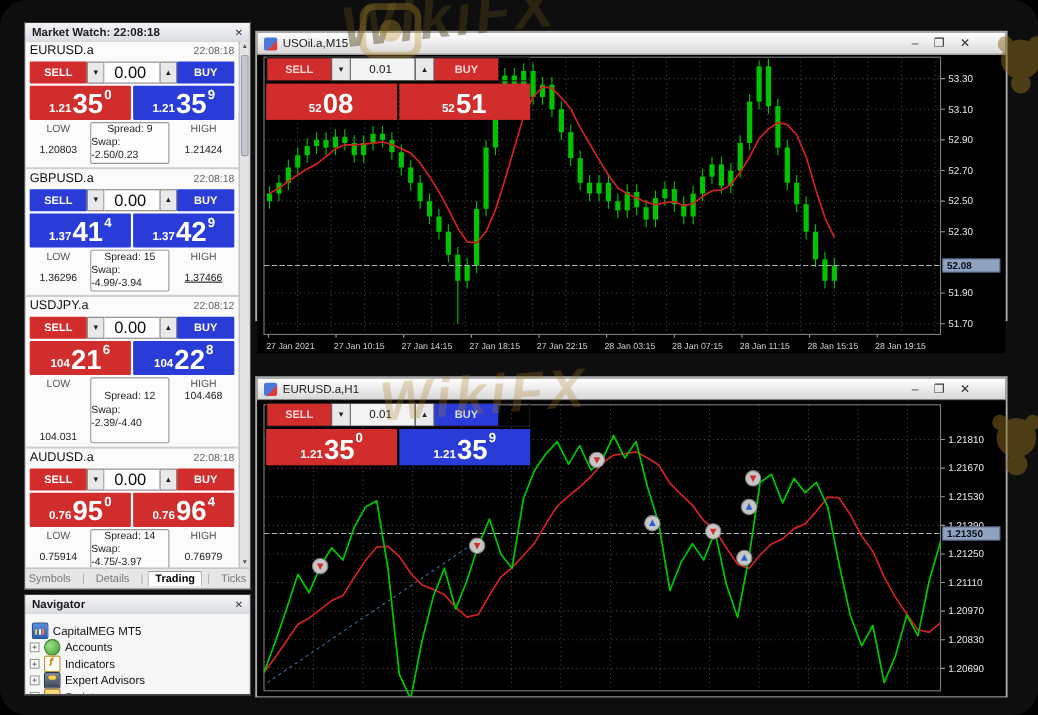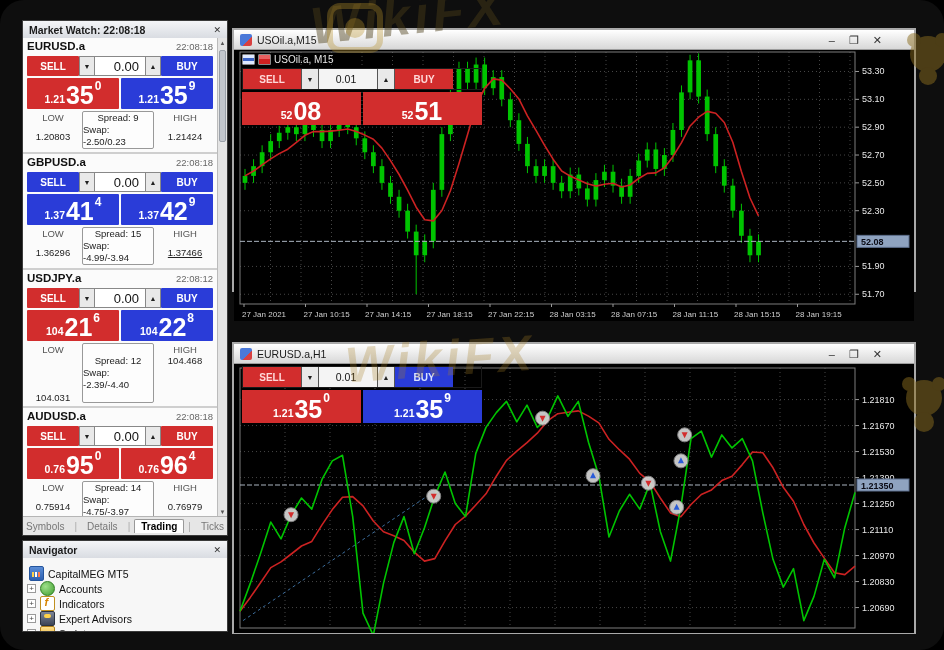--- a/index.html
+++ b/index.html
@@ -14,27 +14,27 @@
   .panel{position:absolute;background:#f1f1f1;border:1px solid #3a3a3a;box-sizing:border-box;overflow:hidden;}
   .panel-header{height:17px;background:linear-gradient(#f4f5f7,#d9dce2);border-bottom:1px solid #aaa;
     display:flex;align-items:center;justify-content:space-between;padding:0 4px 0 6px;}
   .panel-header .ph-title{font-size:10.5px;font-weight:bold;color:#1c1c1c;}
   .panel-header .ph-close{font-size:9px;color:#333;cursor:default;padding:0 2px;}
 
   
   #mw-list{position:absolute;left:0;top:17px;right:10px;bottom:18px;overflow:hidden;}
   .tile{background:#fbfbfb;border-bottom:2px solid #cfcfcf;padding:2px 4px 3px 4px;box-sizing:border-box;}
   .tile-head{display:flex;justify-content:space-between;align-items:baseline;height:15px;}
-  .tile-symbol{font-size:11.5px;font-weight:bold;color:#111;}
+  .tile-symbol{font-size:11.5px;font-weight:normal;color:#111;}
   .tile-time{font-size:9.5px;color:#666;}
   .btn-row{display:flex;height:20px;margin-top:1px;}
   .sm-btn{width:52px;font-size:10px;font-weight:bold;color:#fff;display:flex;align-items:center;justify-content:center;border-radius:1px;}
   .spin{width:16px;background:#e9e9e9;border:1px solid #888;font-size:7px;color:#222;display:flex;align-items:center;justify-content:center;box-sizing:border-box;}
-  .vol{flex:1;background:#fff;border-top:1px solid #888;border-bottom:1px solid #888;font-size:13px;color:#111;
-    display:flex;align-items:center;justify-content:flex-end;padding-right:6px;box-sizing:border-box;}
+  .vol{flex:1;background:#fff;border-top:1px solid #888;border-bottom:1px solid #888;font-size:15px;color:#111;
+    display:flex;align-items:center;justify-content:flex-end;padding-right:12px;box-sizing:border-box;}
   .quote-row{display:flex;gap:2px;margin-top:2px;height:31px;}
   .qbox{flex:1;color:#fff;display:flex;align-items:flex-end;justify-content:center;border-radius:1px;padding-bottom:1px;}
   .q-small{font-size:10.5px;font-weight:bold;margin:0 1px 3px 0;}
   .q-big{font-size:25px;font-weight:bold;line-height:25px;}
   .q-sup{font-size:12px;font-weight:bold;margin:1px 0 0 1px;align-self:flex-start;}
   .bg-red{background:#d22d2d;}
   .bg-blue{background:#2a3cd8;}
   .info{display:grid;grid-template-columns:52px 1fr 56px;margin-top:2px;}
   .info .lab{font-size:9.5px;color:#555;text-align:center;padding-top:1px;}
   .info .val{font-size:9.5px;color:#222;text-align:center;}
@@ -528,25 +528,20 @@
           <line x1="379" y1="254" x2="379" y2="257" stroke="#9a9a9a"></line>
           <text x="377" y="267" fill="#cfcfcf" font-size="8">28 Jan 07:15</text>
           <line x1="440.5" y1="254" x2="440.5" y2="257" stroke="#9a9a9a"></line>
           <text x="438.5" y="267" fill="#cfcfcf" font-size="8">28 Jan 11:15</text>
           <line x1="502" y1="254" x2="502" y2="257" stroke="#9a9a9a"></line>
           <text x="500" y="267" fill="#cfcfcf" font-size="8">28 Jan 15:15</text>
           <line x1="563.5" y1="254" x2="563.5" y2="257" stroke="#9a9a9a"></line>
           <text x="561.5" y="267" fill="#cfcfcf" font-size="8">28 Jan 19:15</text>
         </svg>
       <div class="oneclick">
-        <div class="oc-label">
-          <span class="oc-flag f1"></span>
-          <span class="oc-flag f2"></span>
-          <span class="oc-symbol">USOil.a, M15</span>
-        </div>
         <div class="oc-btnrow">
           <div class="oc-btn oc-sell-t bg-red">SELL</div>
           <div class="oc-spin">▼</div>
           <div class="oc-vol">0.01</div>
           <div class="oc-spin">▲</div>
           <div class="oc-btn oc-buy-t bg-red">BUY</div>
         </div>
         <div class="oc-quotes">
           <div class="oc-q oc-sellq-t bg-red">
             <span class="q-small">52</span>

